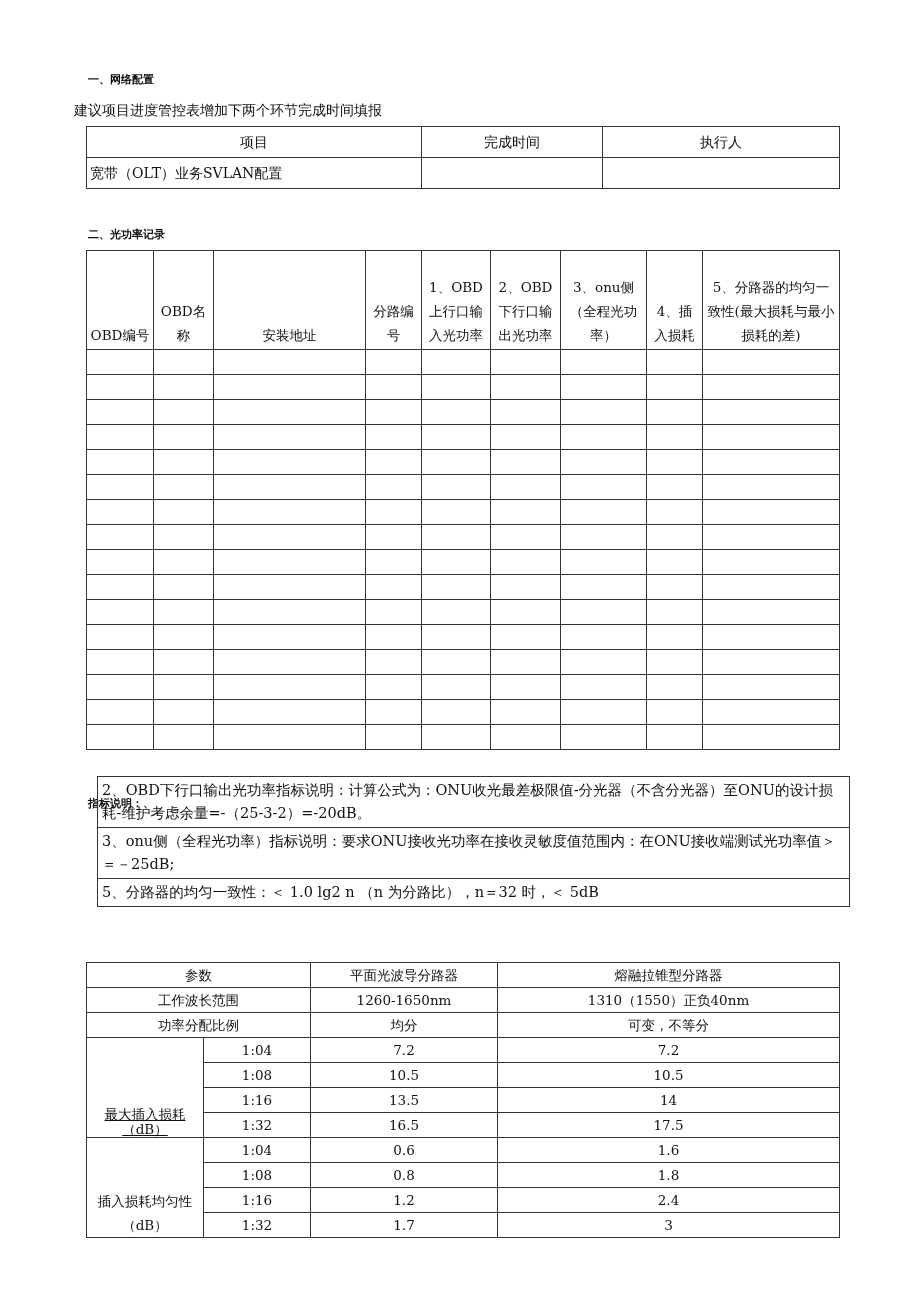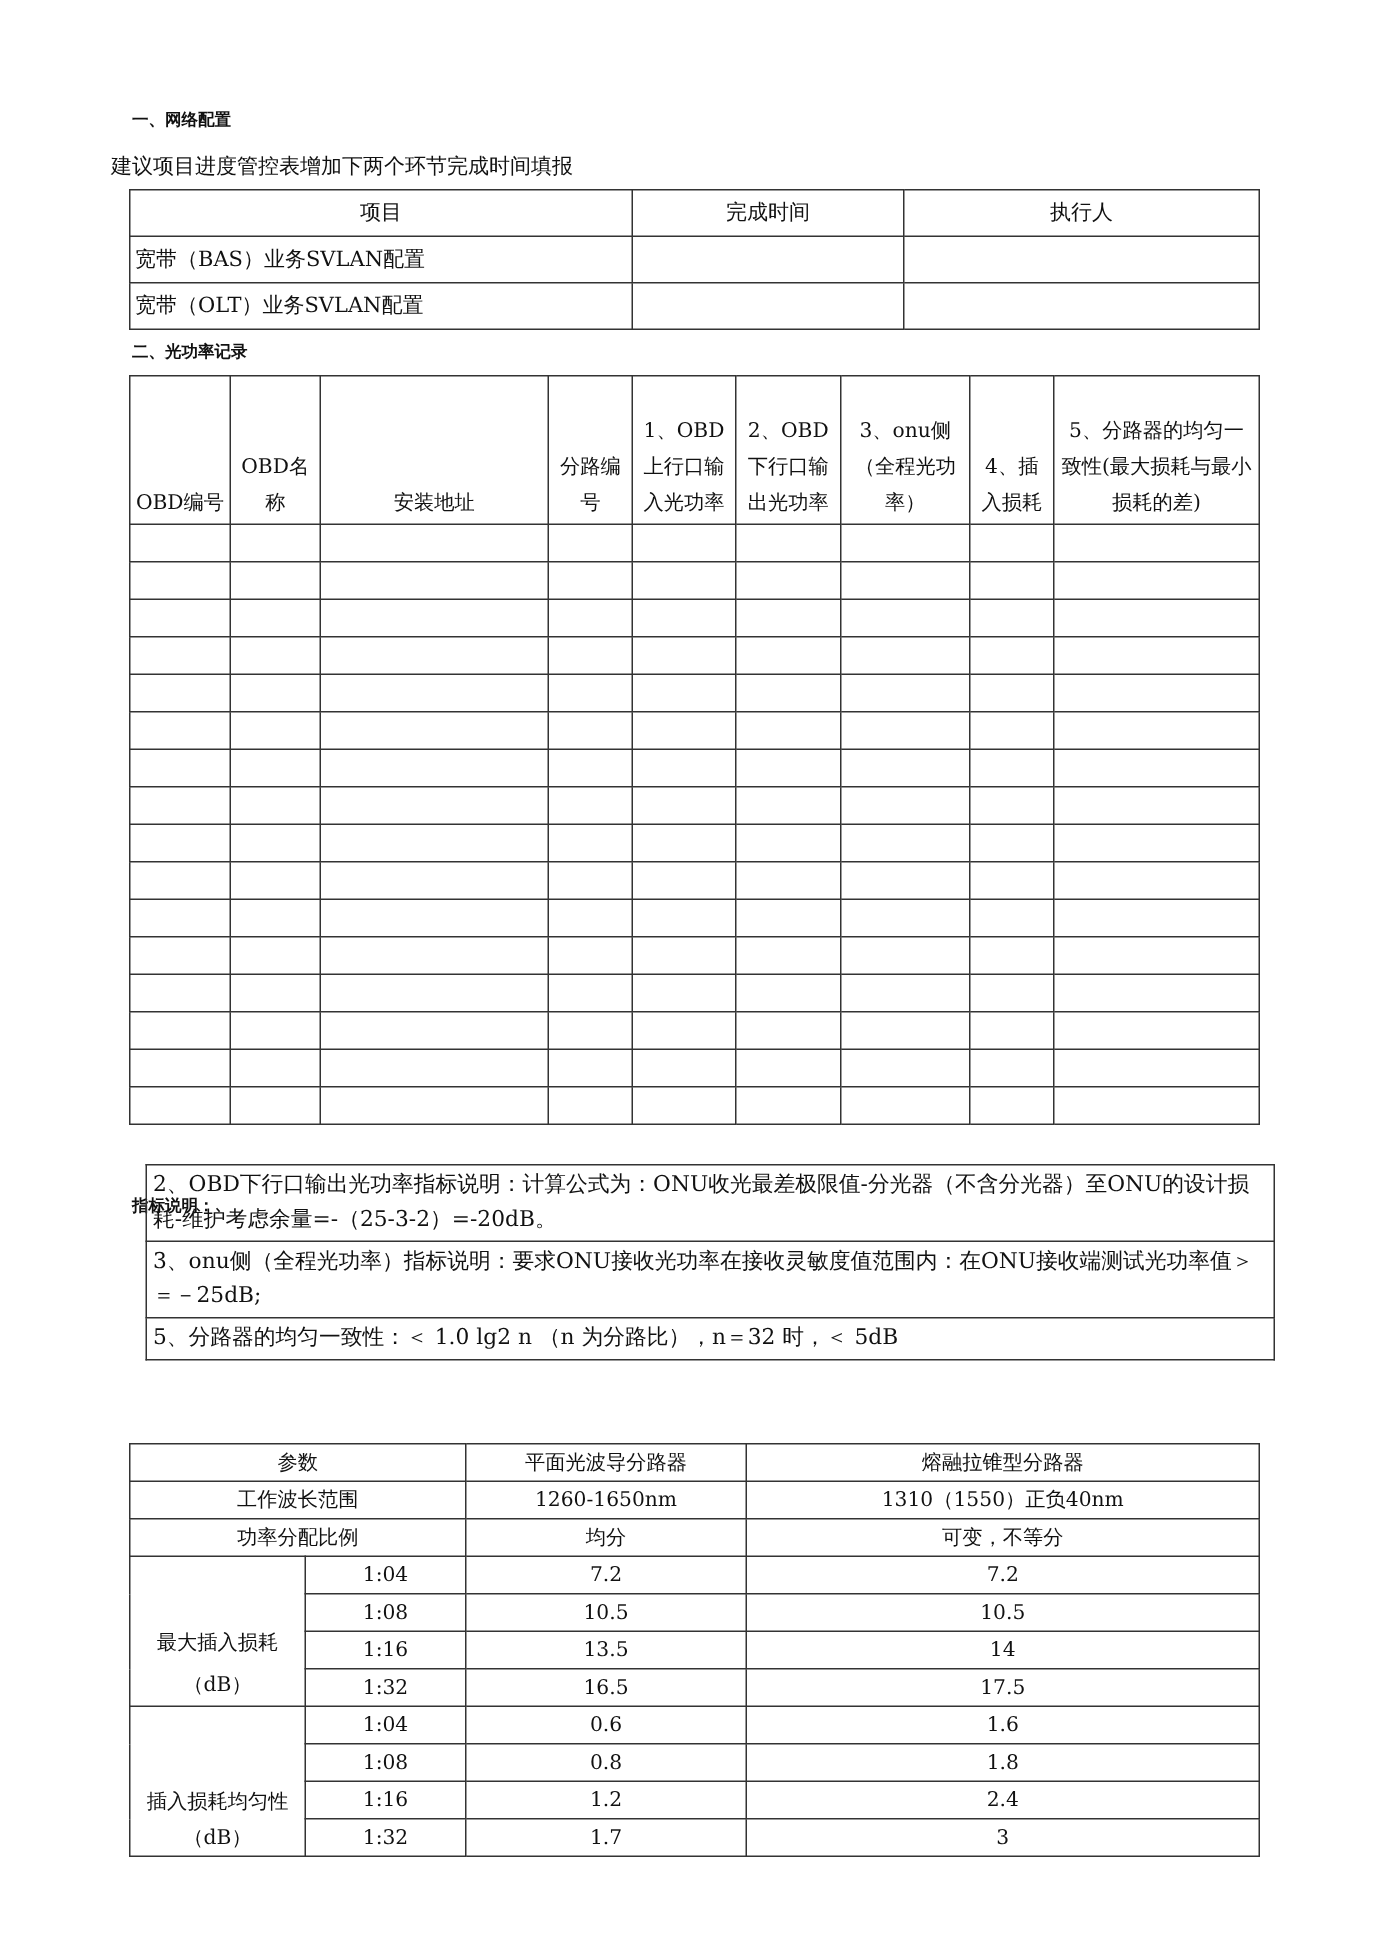--- a/index.html
+++ b/index.html
@@ -26,25 +26,20 @@
   <colgroup>
       <col style="width:335px">
       <col style="width:181px">
       <col style="width:237px">
     </colgroup>
   <tbody>
       <tr>
     <td class="c">项目</td>
     <td class="c">完成时间</td>
     <td class="c">执行人</td>
-  </tr>
-  <tr>
-    <td>宽带（BAS）业务SVLAN配置</td>
-    <td></td>
-    <td></td>
   </tr>
   <tr>
     <td>宽带（OLT）业务SVLAN配置</td>
     <td></td>
     <td></td>
   </tr>
 </tbody>
   </table>
 
 <div class="abs h" style="left:88px;top:227px;">二、光功率记录</div>
@@ -287,21 +282,21 @@
     <td colspan="2">工作波长范围</td>
     <td>1260-1650nm</td>
     <td>1310（1550）正负40nm</td>
   </tr>
   <tr>
     <td colspan="2">功率分配比例</td>
     <td>均分</td>
     <td>可变，不等分</td>
   </tr>
   <tr>
-    <td rowspan="4" style="vertical-align:bottom;line-height:28px;">最大插入损耗（dB）</td>
+    <td rowspan="4" style="vertical-align:bottom;line-height:15px;text-decoration:underline;">最大插入损耗（dB）</td>
     <td>1:04</td>
     <td>7.2</td>
     <td>7.2</td>
   </tr>
   <tr>
     <td>1:08</td>
     <td>10.5</td>
     <td>10.5</td>
   </tr>
   <tr>

